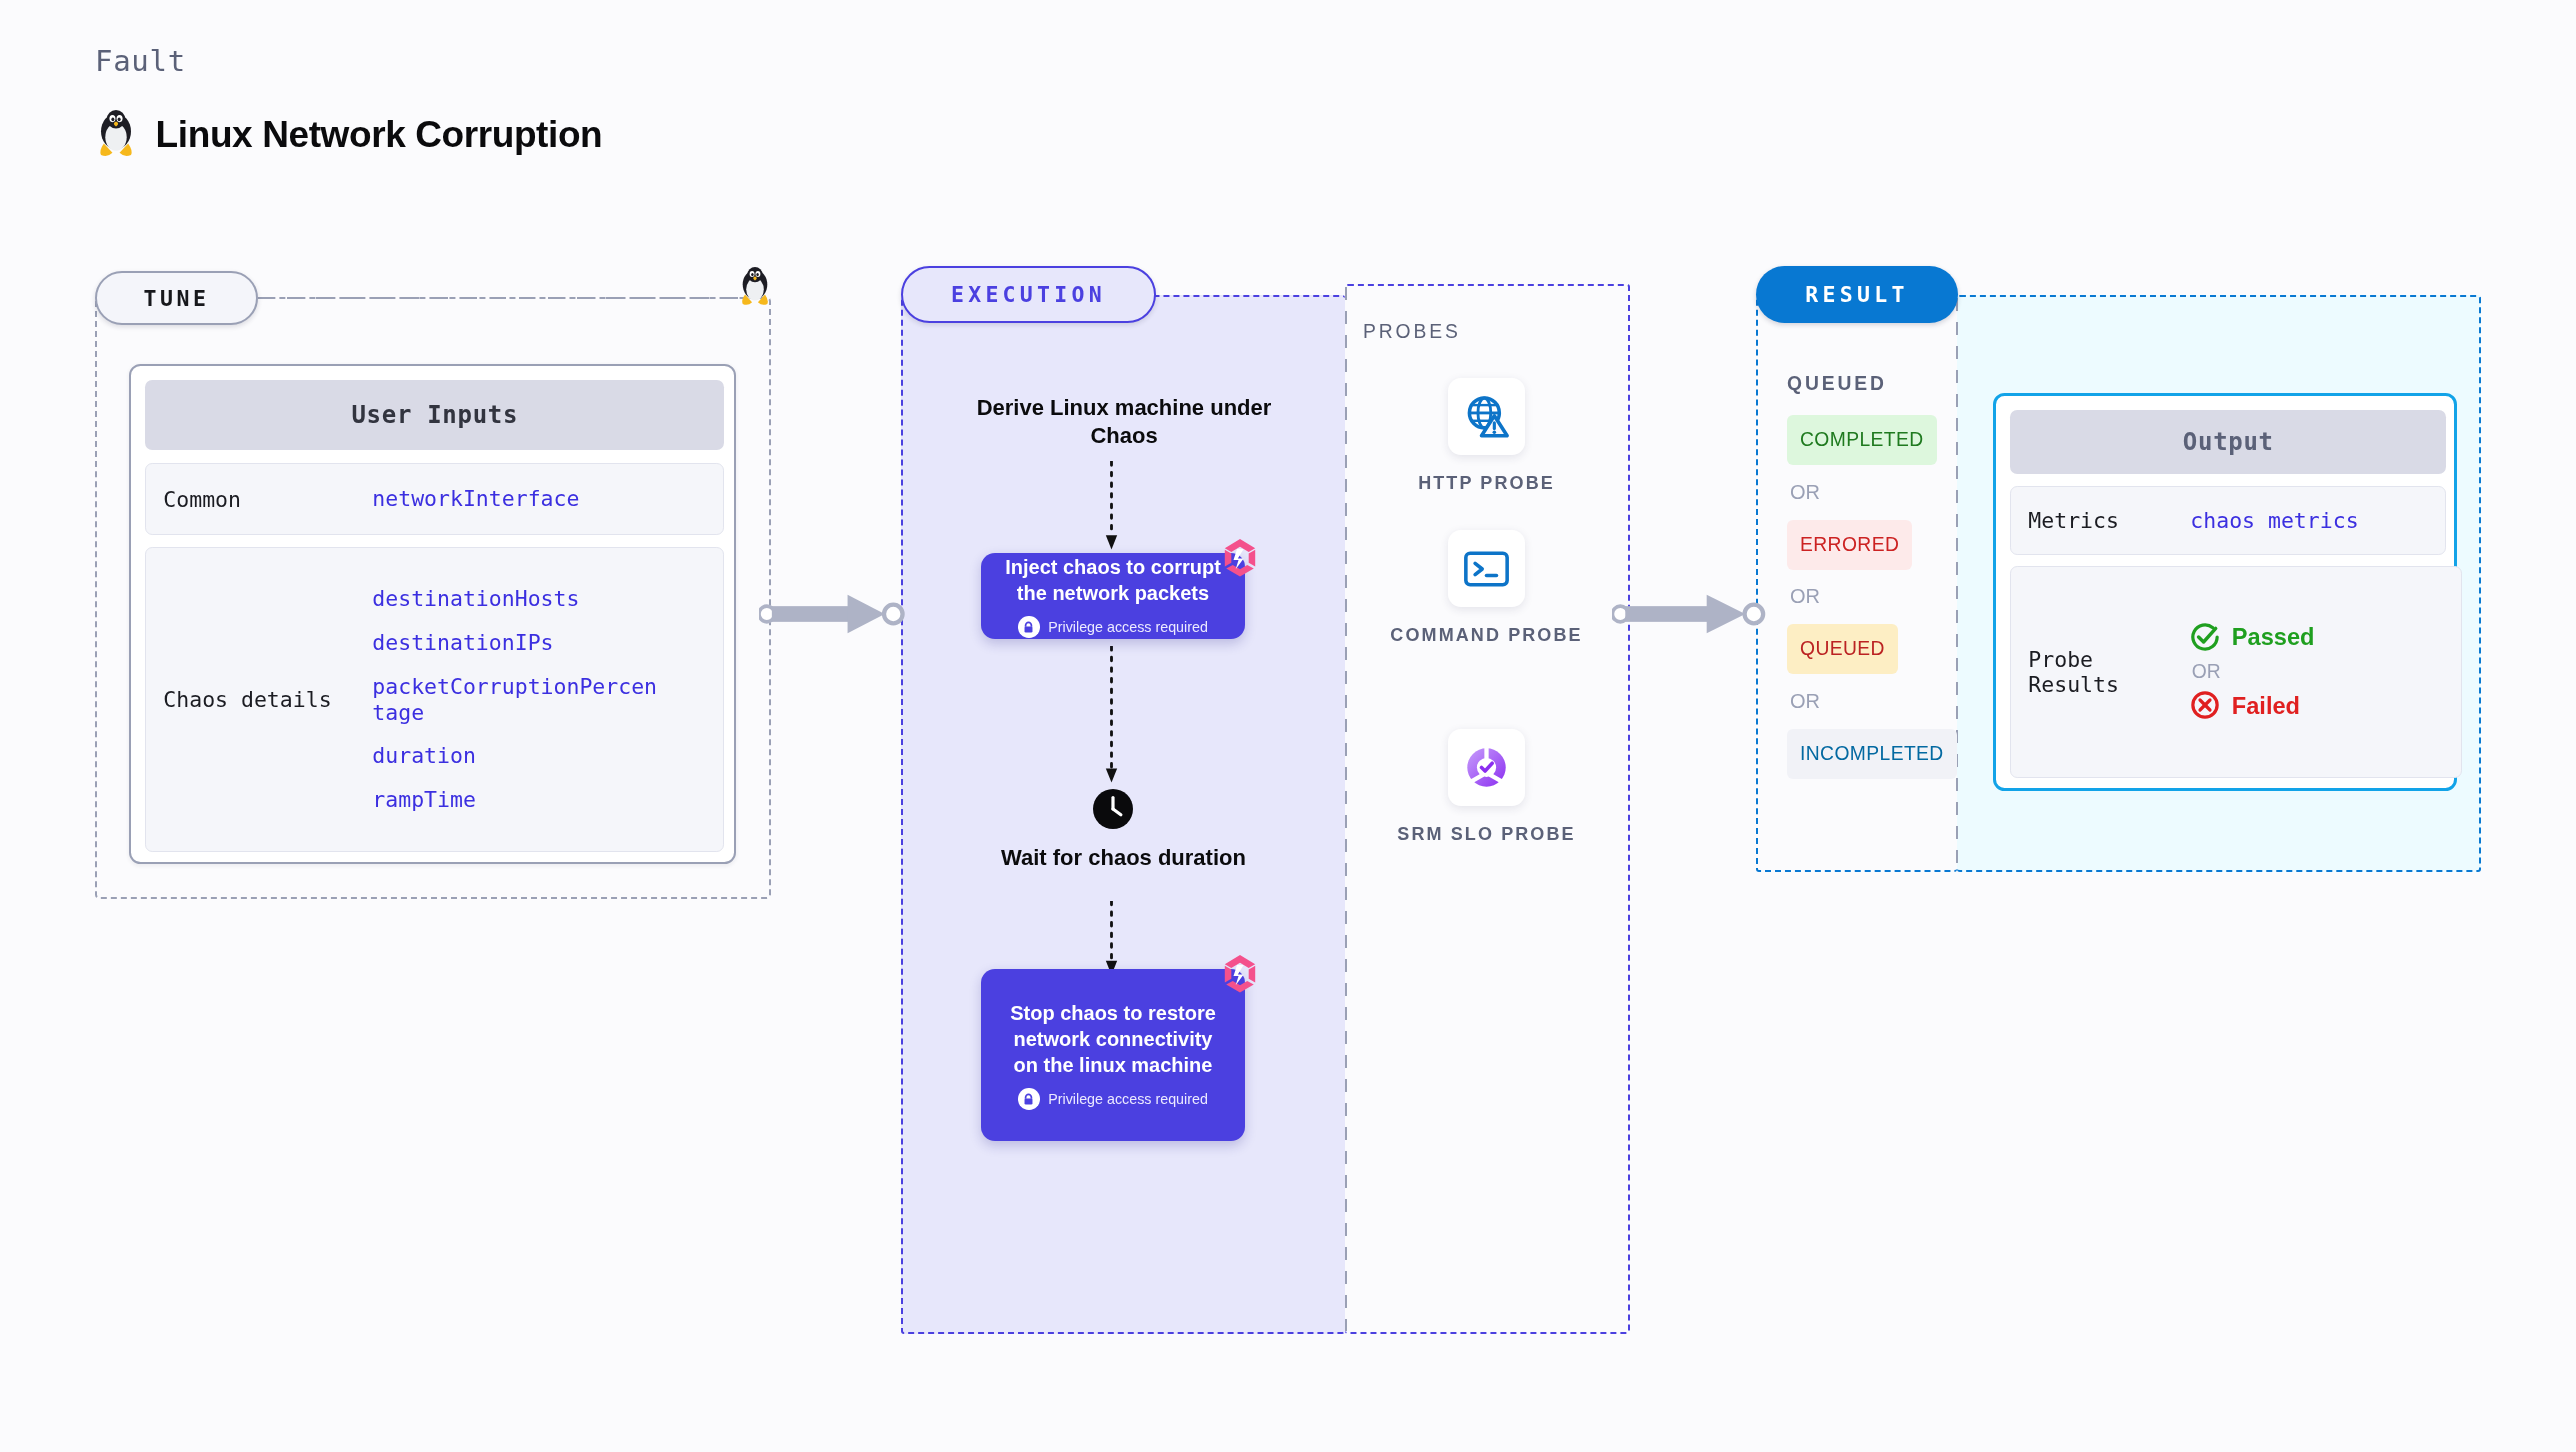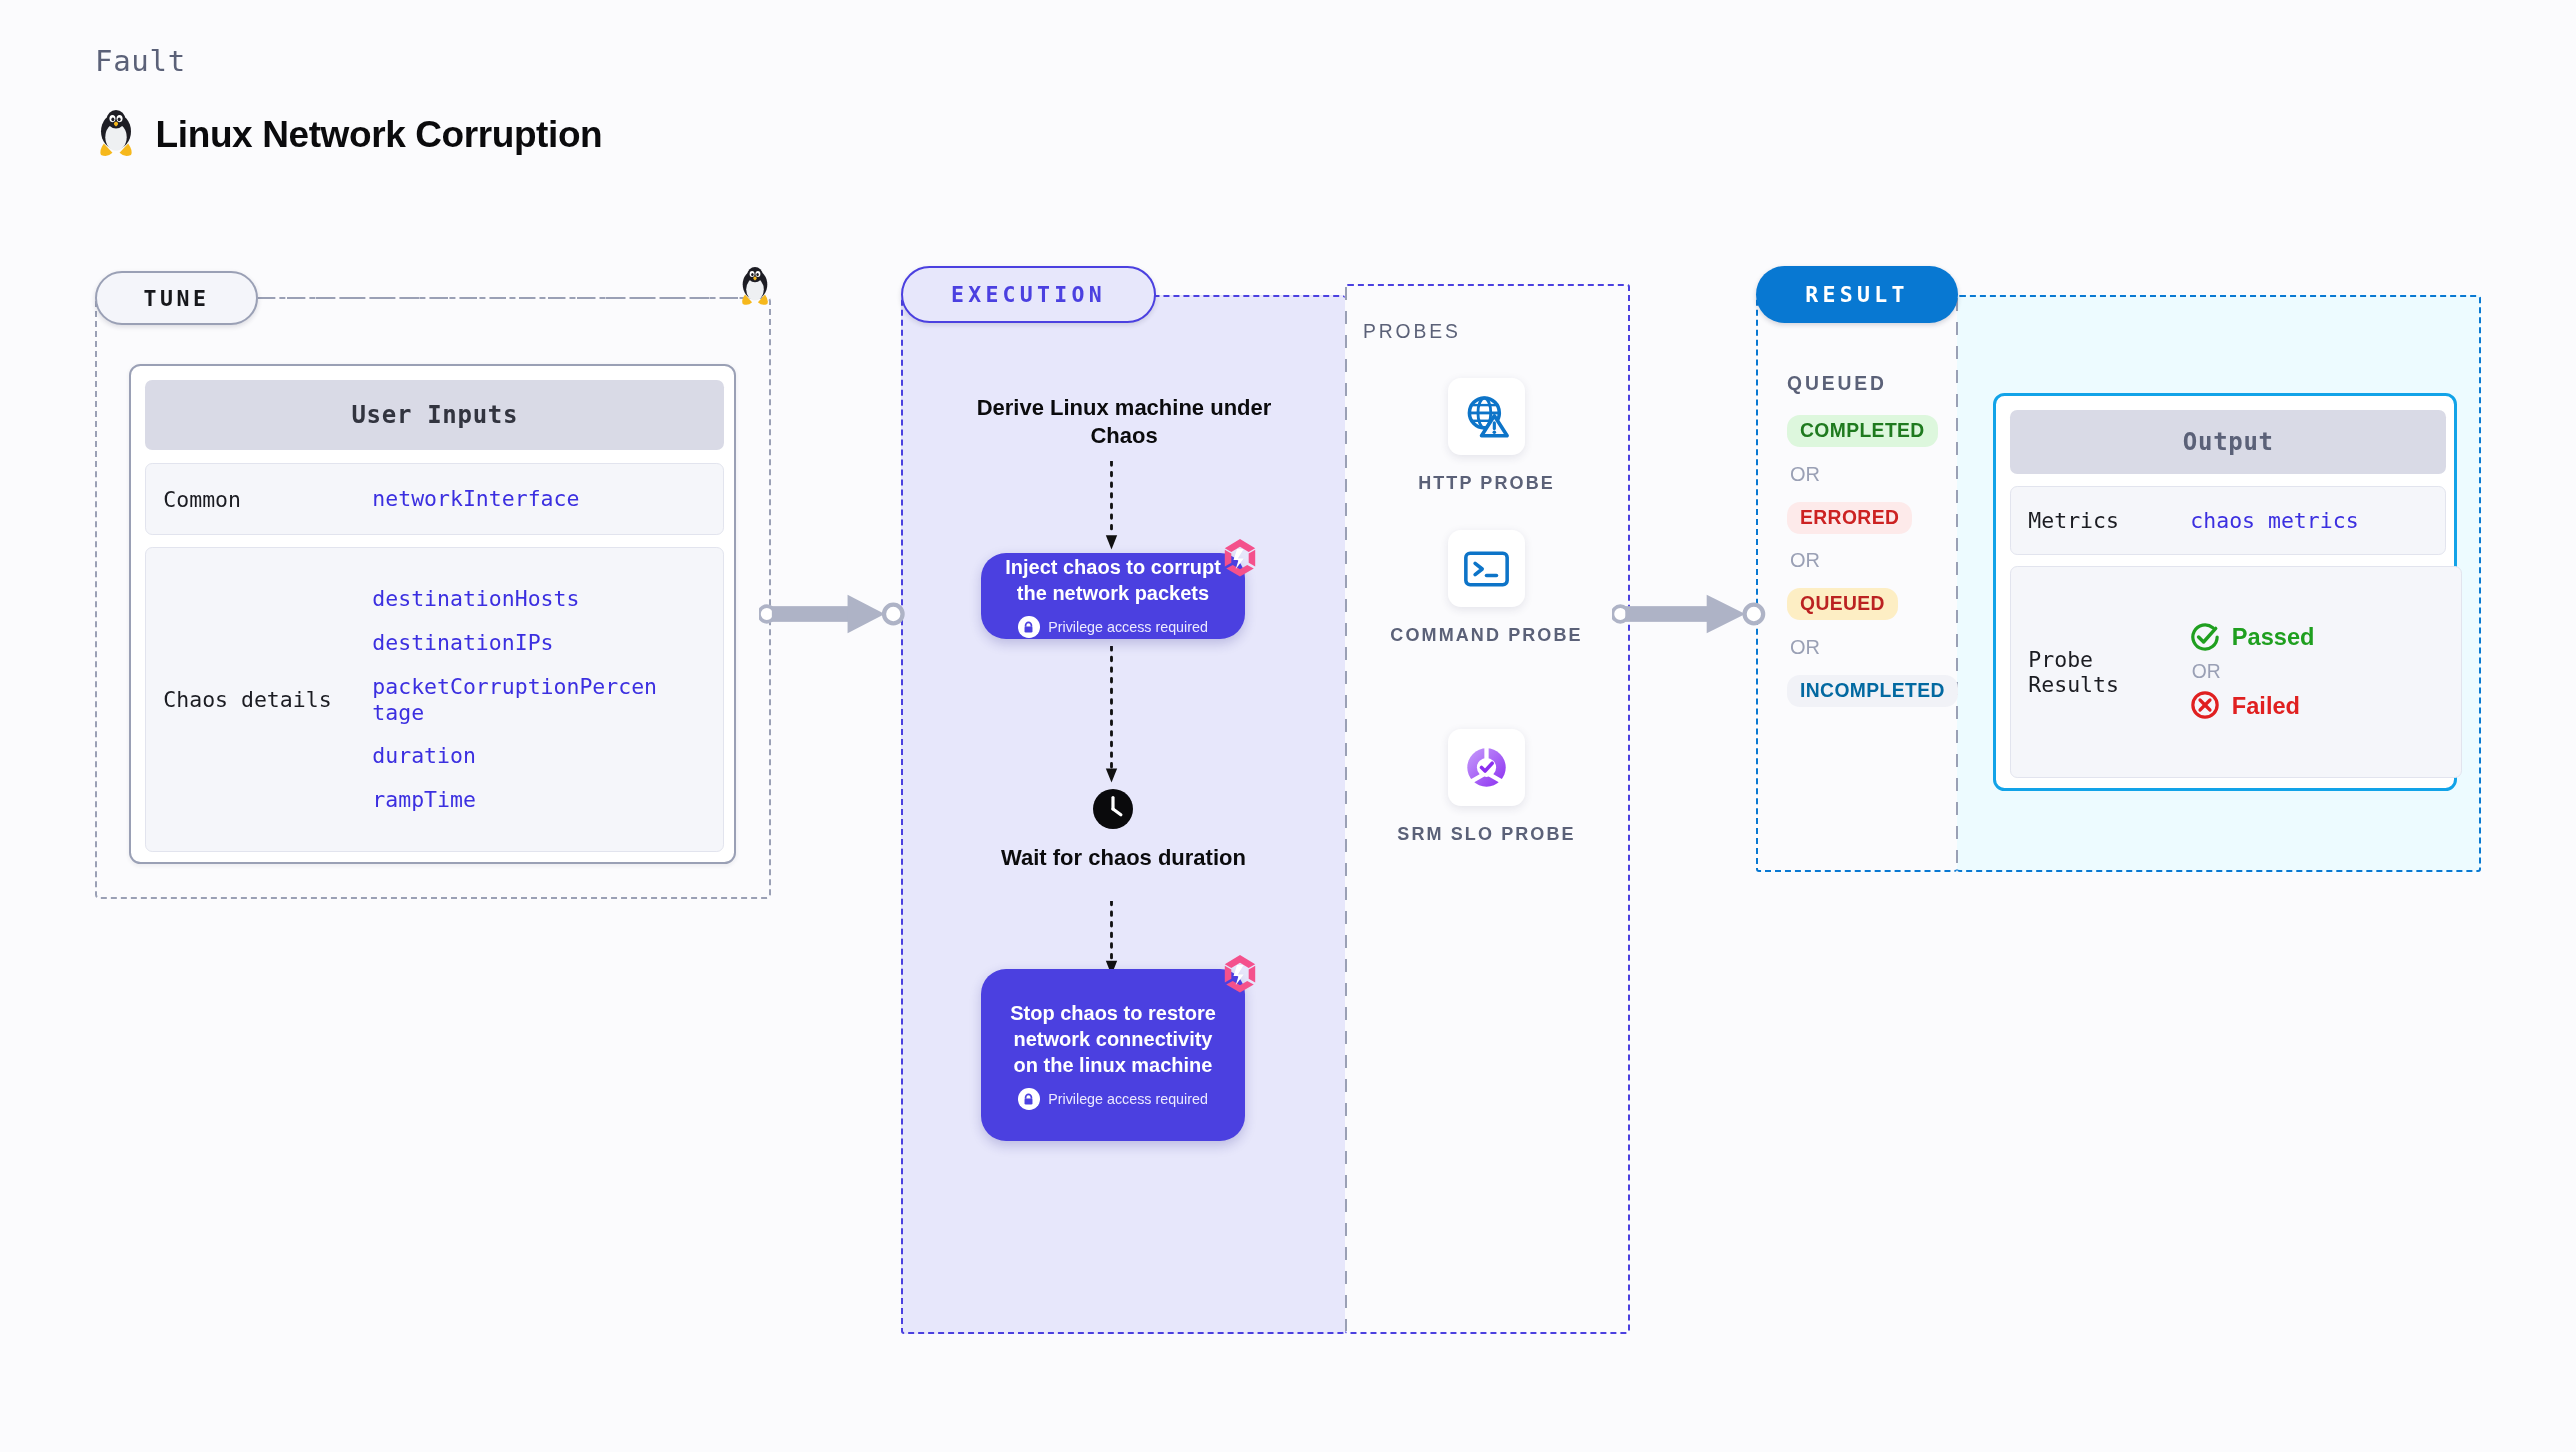--- a/index.html
+++ b/index.html
@@ -112,21 +112,21 @@
 
   
   .flow-title {
     position: absolute; text-align: center; font-size: 22px; font-weight: 700;
     color: #0b0b0d; line-height: 1.28; z-index: 20;
   }
   #derive-title { left: 963px; top: 394px; width: 322px; }
   #wait-title   { left: 991px; top: 844px; width: 265px; }
 
   .node {
-    position: absolute; background: #4b40e0; border-radius: 25px; z-index: 20;
+    position: absolute; background: #4b40e0; border-radius: 14px; z-index: 20;
     display: flex; flex-direction: column; align-items: center; justify-content: center;
     box-shadow: 0 4.3px 11.5px rgba(40,35,140,.22);
   }
   #inject-node { left: 981px; top: 553px; width: 264px; height: 86px; }
   #stop-node   { left: 981px; top: 969px; width: 264px; height: 172px; }
   .node-text {
     color: #ffffff; font-size: 20px; font-weight: 700; text-align: center;
     line-height: 1.3; padding: 0 20px;
   }
   .priv-row { display: flex; align-items: center; gap: 8.6px; margin-top: 10px; }
@@ -168,22 +168,22 @@
     position: absolute; left: 1956px; top: 298px; width: 2.1px; height: 572px;
     background-image: linear-gradient(to bottom, #9aa0b5 0 13px, transparent 13px 24px);
     background-size: 2.1px 24px; z-index: 12;
   }
   #status-label {
     position: absolute; left: 1787px; top: 373px;
     font-size: 19.3px; font-weight: 700; color: #5b6178; letter-spacing: 2.9px;
   }
   #status-list { position: absolute; left: 1787px; top: 415px; width: 165px; z-index: 20; }
   .status-badge {
-    display: inline-block; padding: 5px 13px; border-radius: 13px;
-    font-size: 19.3px; font-weight: 700; letter-spacing: 0.4px;
+    display: inline-block; padding: 14px 13px; border-radius: 6px;
+    font-size: 19.3px; font-weight: 400; letter-spacing: 0.4px;
   }
   .status-or { font-size: 20px; color: #9aa0b5; margin: 15.8px 0 15.8px 2.9px; }
 
   
   #output-region {
     position: absolute; left: 1957px; top: 295px; width: 524px; height: 577px;
     background: #edfbff; border: 2.9px dashed #0878d2; border-left: none; border-radius: 2.9px;
   }
   #output-card {
     position: absolute; left: 1993px; top: 393px; width: 464px; height: 398px;

